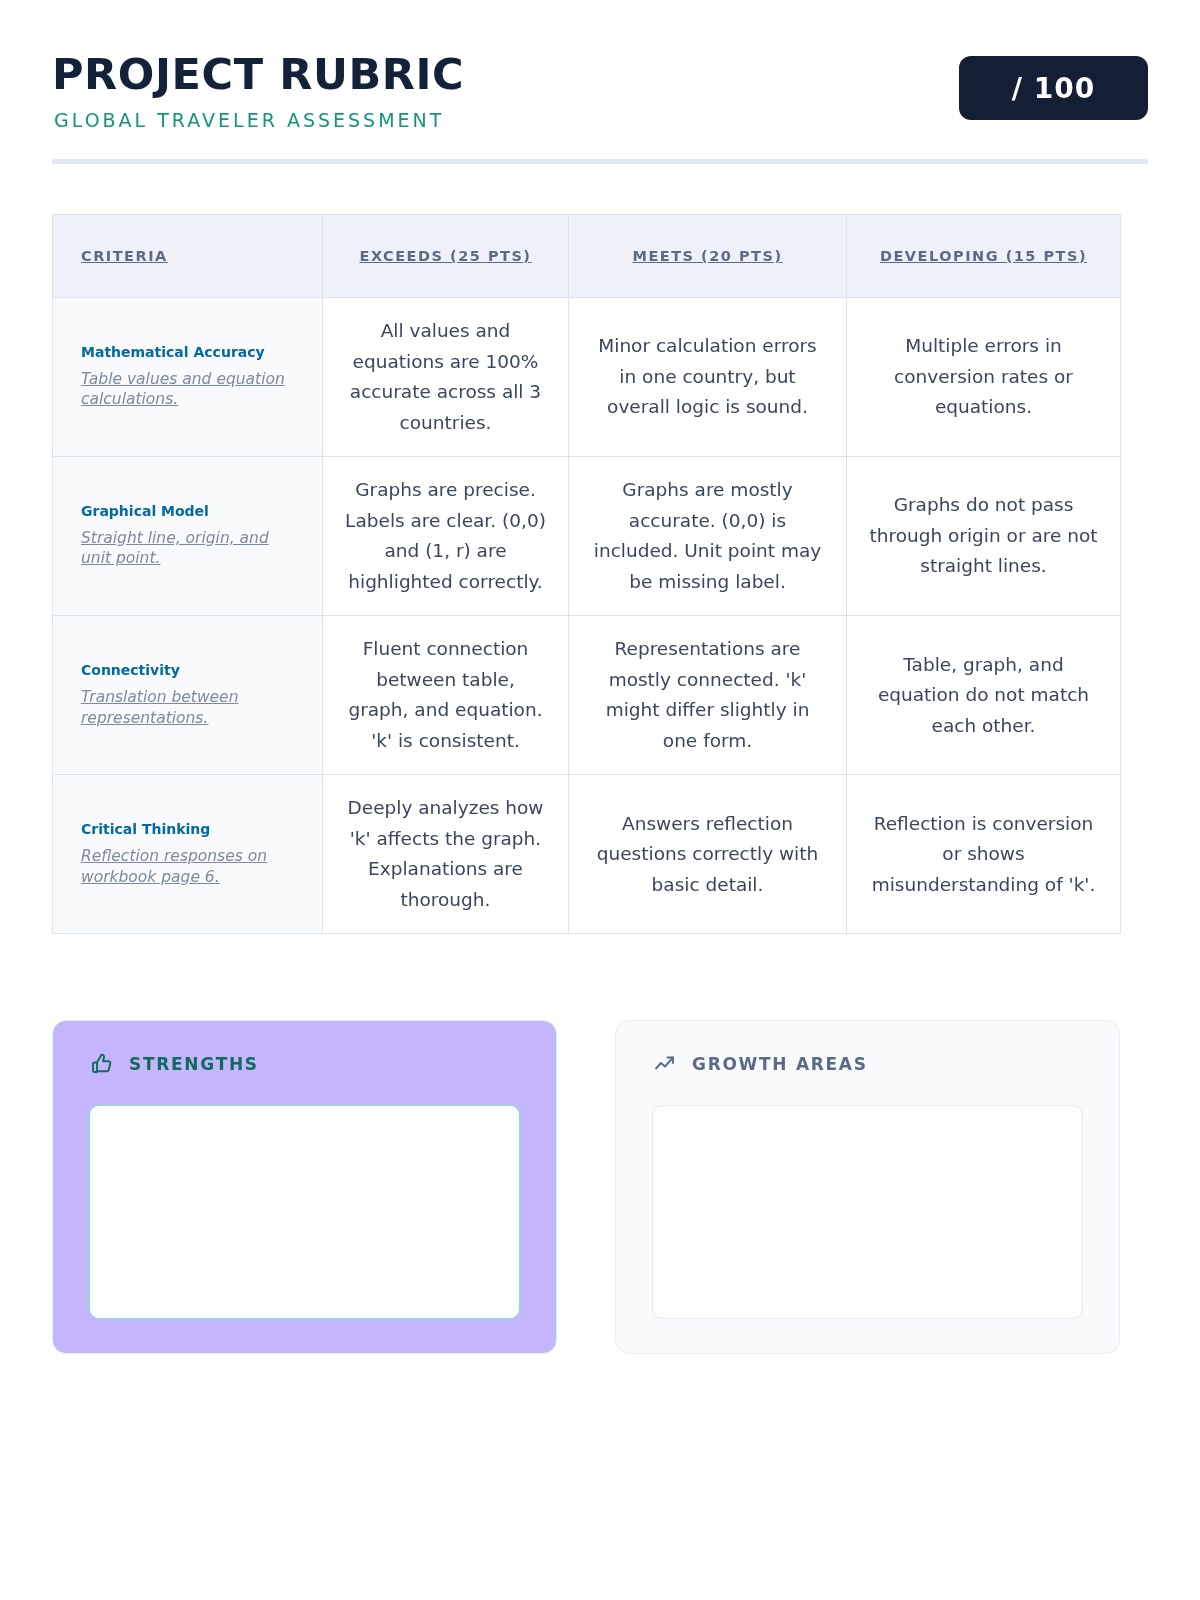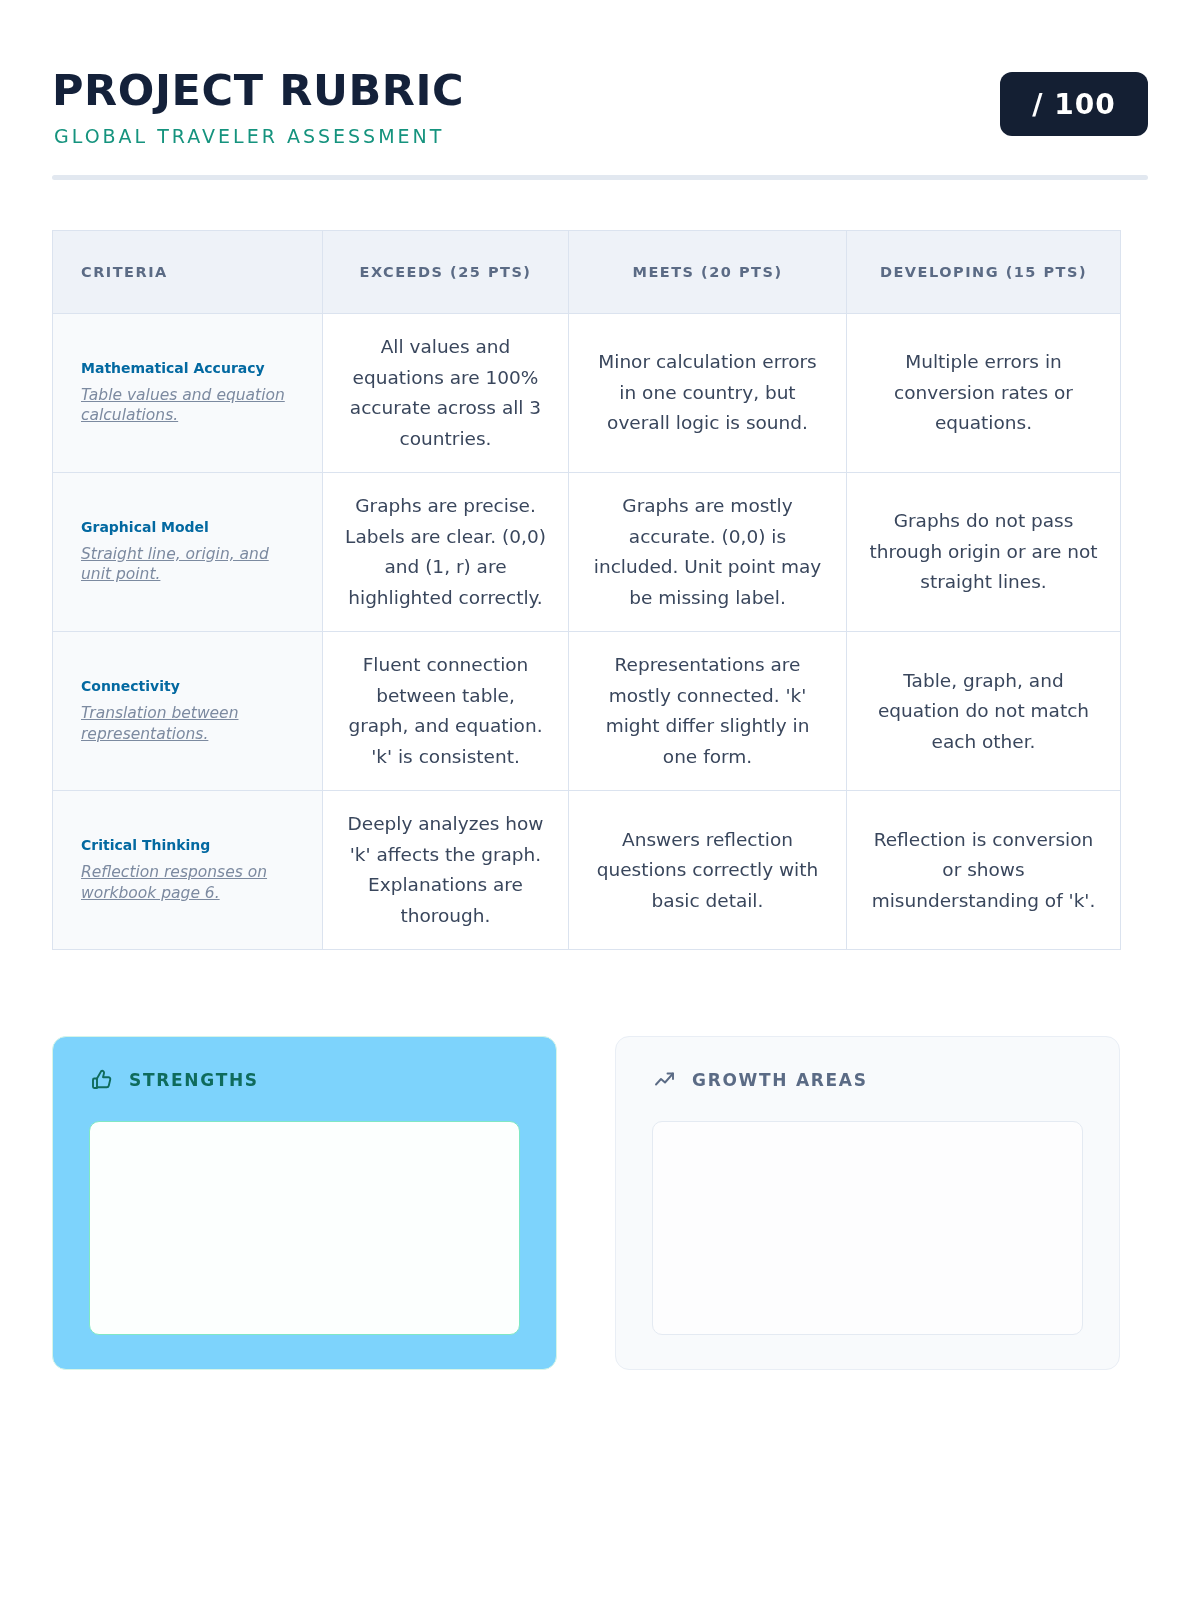--- a/index.html
+++ b/index.html
@@ -13,21 +13,21 @@
     overflow: hidden;
     font-family: "DejaVu Sans", "Liberation Sans", sans-serif;
     -webkit-font-smoothing: antialiased;
   }
 
   .page {
     position: relative;
     width: 1200px;
     height: 1600px;
     box-sizing: border-box;
-    padding: 16px 52px;
+    padding: 0 52px;
   }
 
   
   .header {
     display: flex;
     align-items: flex-start;
     justify-content: space-between;
     padding-top: 48px;
   }
   .header-left { padding-top: 4px; }
@@ -46,21 +46,21 @@
     font-weight: 400;
     letter-spacing: 3.0px;
     color: #15937e;
     text-transform: uppercase;
   }
   .score-badge {
     margin-top: 8px;
     background: #141f33;
     color: #ffffff;
     border-radius: 12px;
-    width: 148px;
+    width: 189px;
     height: 64px;
     display: flex;
     align-items: center;
     justify-content: center;
     font-size: 28px;
     font-weight: 800;
     letter-spacing: 1px;
   }
 
   .divider {
@@ -85,20 +85,21 @@
   .rubric-table thead th {
     background: #eef2f8;
     height: 82px;
     font-size: 14.5px;
     font-weight: 700;
     letter-spacing: 1.5px;
     color: #5b6b85;
     text-transform: uppercase;
     text-align: center;
     padding: 0 14px;
+    text-decoration: underline;
   }
   .rubric-table thead th.col-criteria {
     text-align: left;
     padding-left: 28px;
   }
 
   col.c1 { width: 270px; }
   col.c2 { width: 246px; }
   col.c3 { width: 278px; }
   col.c4 { width: 274px; }
@@ -138,21 +139,21 @@
     gap: 58px;
   }
   .panel {
     width: 505px;
     border-radius: 14px;
     box-sizing: border-box;
     padding: 30px 36px 34px 36px;
     min-height: 330px;
   }
   .panel.strengths {
-    background: #7dd3fc;
+    background: #c4b5fd;
     border: 1px solid #d6f5e8;
   }
   .panel.growth {
     background: #f8fafc;
     border: 1px solid #e9eef5;
   }
   .panel-head {
     display: flex;
     align-items: center;
     gap: 14px;

